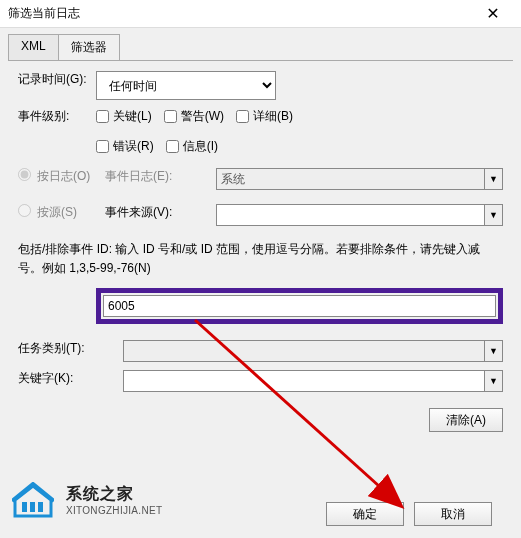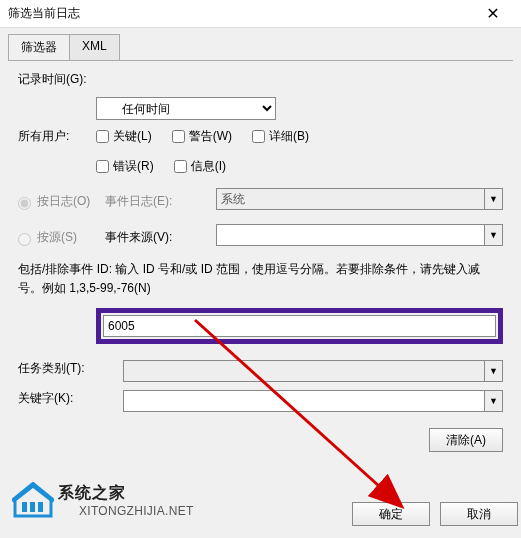--- a/index.html
+++ b/index.html
@@ -9,71 +9,71 @@
 .titlebar .close { width: 40px; text-align: center; font-size: 16px; cursor: pointer; }
 .tabs { display: flex; padding: 6px 8px 0 8px; }
 .tab { padding: 4px 12px; border: 1px solid #aaa; background: #f0f0f0; border-bottom: none; margin-right: -1px; cursor: pointer; }
 .tab.active { background: #f0f0f0; position: relative; z-index: 2; }
 .tab.inactive { background: #e8e8e8; }
 .tabline { border-top: 1px solid #aaa; margin: 0 8px; }
 .form-area { padding: 10px 18px 0 18px; }
 .row { display: flex; align-items: flex-start; margin-bottom: 8px; min-height: 22px; }
 .label { width: 78px; color: #000; flex-shrink: 0; }
 .label.disabled, .radio-lbl.disabled { color: #888; }
-select, input.text { height: 23px; border: 1px solid #888; background: #fff; padding: 0 21px; width: 100%; margin-top: 26px; }
+select, input.text { height: 29px; border: 1px solid #888; background: #fff; padding: 0 8px; width: 100%; }
 select.small { width: 180px; }
-.checks { display: flex; flex-wrap: wrap; gap: 4px 20px; }
+.checks { display: flex; flex-wrap: wrap; gap: 4px 12px; }
 .chk { display: flex; align-items: center; gap: 4px; }
 .chk input { margin: 0; }
-.radio-row { display: flex; align-items: flex-end; gap: 6px; margin-bottom: 14px; }
+.radio-row { display: flex; align-items: flex-start; gap: 6px; margin-bottom: 14px; }
 .radio-row input[type=radio] { margin: 0; }
 .radio-lbl { width: 62px; }
 .instr { margin: 14px 0 10px 0; line-height: 1.6; color: #000; }
 .id-input { border: 5px solid #4c1d95; padding: 2px; margin-left: 78px; margin-bottom: 16px; }
 .id-input input { width: 100%; height: 22px; border: 1px solid #888; padding: 0 4px; }
 .combo { display: flex; width: 100%; }
 .combo input { flex: 1; height: 22px; border: 1px solid #888; padding: 0 4px; margin-left: 27px; }
 .combo .drop { width: 18px; height: 22px; border: 1px solid #888; border-left: none; background: #eee; display: flex; align-items: center; justify-content: center; font-size: 9px; cursor: pointer; }
 input.placeholder-style { color: #888; font-style: normal; }
 .clear-row { text-align: right; padding: 8px 18px 0 0; }
 .btn { min-width: 74px; height: 24px; border: 1px solid #888; background: linear-gradient(#fdfdfd,#e8e8e8); cursor: pointer; padding: 0 0; }
-.footer { position: absolute; bottom: 12px; right: 3px; display: flex; gap: 10px; }
+.footer { position: absolute; bottom: 12px; right: 29px; display: flex; gap: 10px; }
 .footer .btn { min-width: 78px; }
-.logo { position: absolute; bottom: 20px; left: 12px; display: flex; align-items: center; gap: 4px; }
+.logo { position: absolute; bottom: 20px; left: 12px; display: flex; align-items: center; gap: 12px; }
 .logo-icon { width: 42px; height: 36px; position: relative; }
 .logo-icon svg { width: 100%; height: 100%; }
 .logo-text .cn { font-size: 16px; font-weight: bold; color: #222; letter-spacing: 1px; }
-.logo-text .en { font-size: 12px; color: #555; letter-spacing: 0.3px; margin-left: 21px; }
+.logo-text .en { font-size: 10px; color: #555; letter-spacing: 0.3px; }
 .arrow { position: absolute; pointer-events: none; }
 </style>
 </head>
 <body>
 
 <div class="titlebar">
   <span class="title">筛选当前日志</span>
   <span class="close">✕</span>
 </div>
 
 <div class="tabs">
+  <div class="tab inactive">XML</div>
   <div class="tab active">筛选器</div>
-  <div class="tab inactive">XML</div>
 </div>
 <div class="tabline"></div>
 
 <div class="form-area">
 
   <div class="row">
     <span class="label">记录时间(G):</span>
     <select class="small">
       <option>任何时间</option>
     </select>
   </div>
 
   <div class="row">
-    <span class="label">所有用户:</span>
+    <span class="label">事件级别:</span>
     <div class="checks">
       <label class="chk">
           <input type="checkbox" style="">
           <span>关键(L)</span>
         </label>
       <label class="chk">
           <input type="checkbox" style="">
           <span>警告(W)</span>
         </label>
       <label class="chk">

